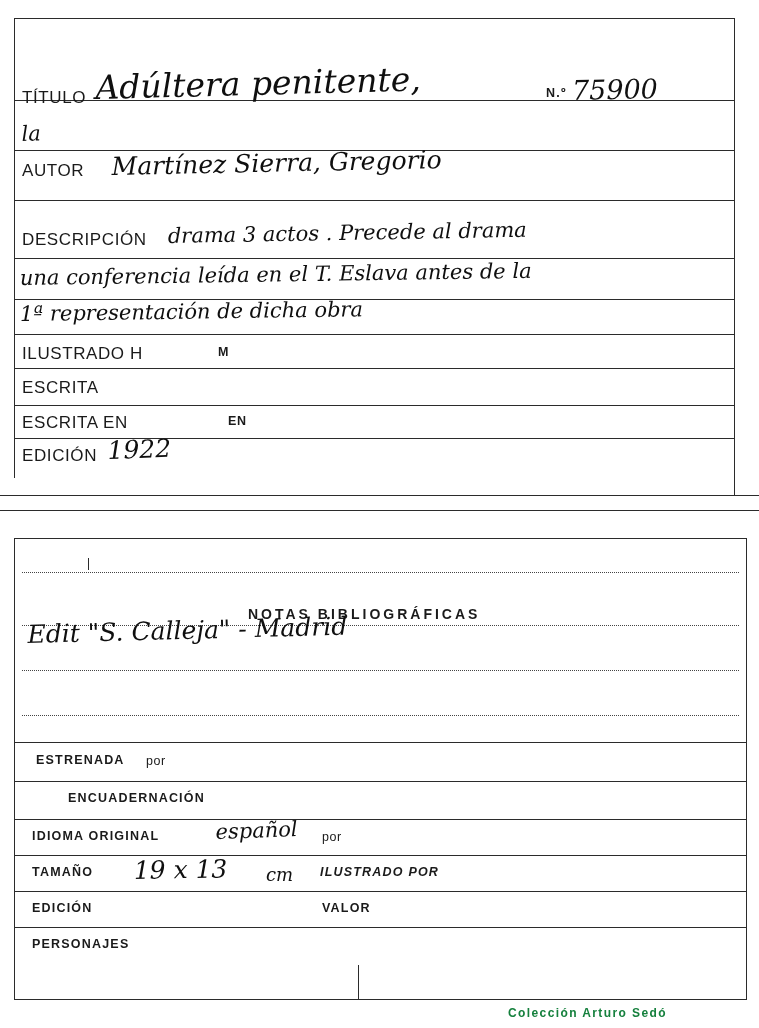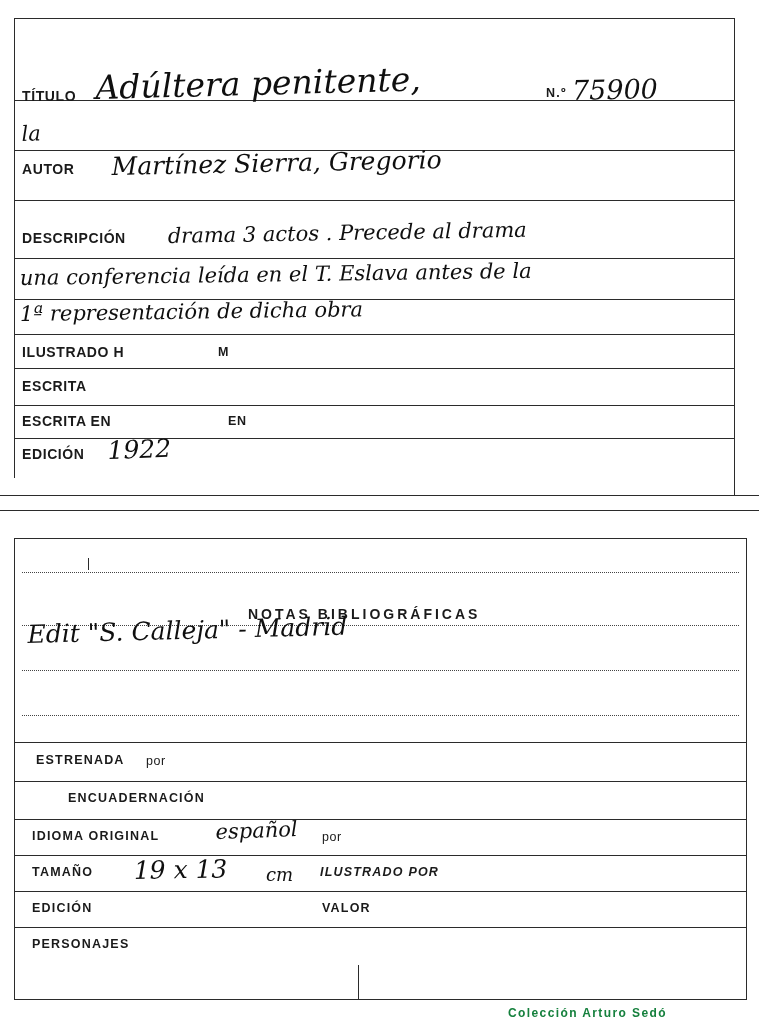--- a/index.html
+++ b/index.html
@@ -34,23 +34,23 @@
   .vline {
     position: absolute;
     top: 0;
     bottom: 0;
     width: 0;
     border-left: 1px solid #2b2b2b;
   }
 
   .field-label {
     position: absolute;
-    font-size: 14px;
+    font-size: 17px;
     letter-spacing: 0.6px;
-    font-weight: 700;
+    font-weight: 400;
     color: #1a1a1a;
     white-space: nowrap;
   }
   .field-label.small {
     font-size: 12.5px;
     letter-spacing: 1.2px;
     font-weight: 600;
   }
   .sub-label {
     position: absolute;

